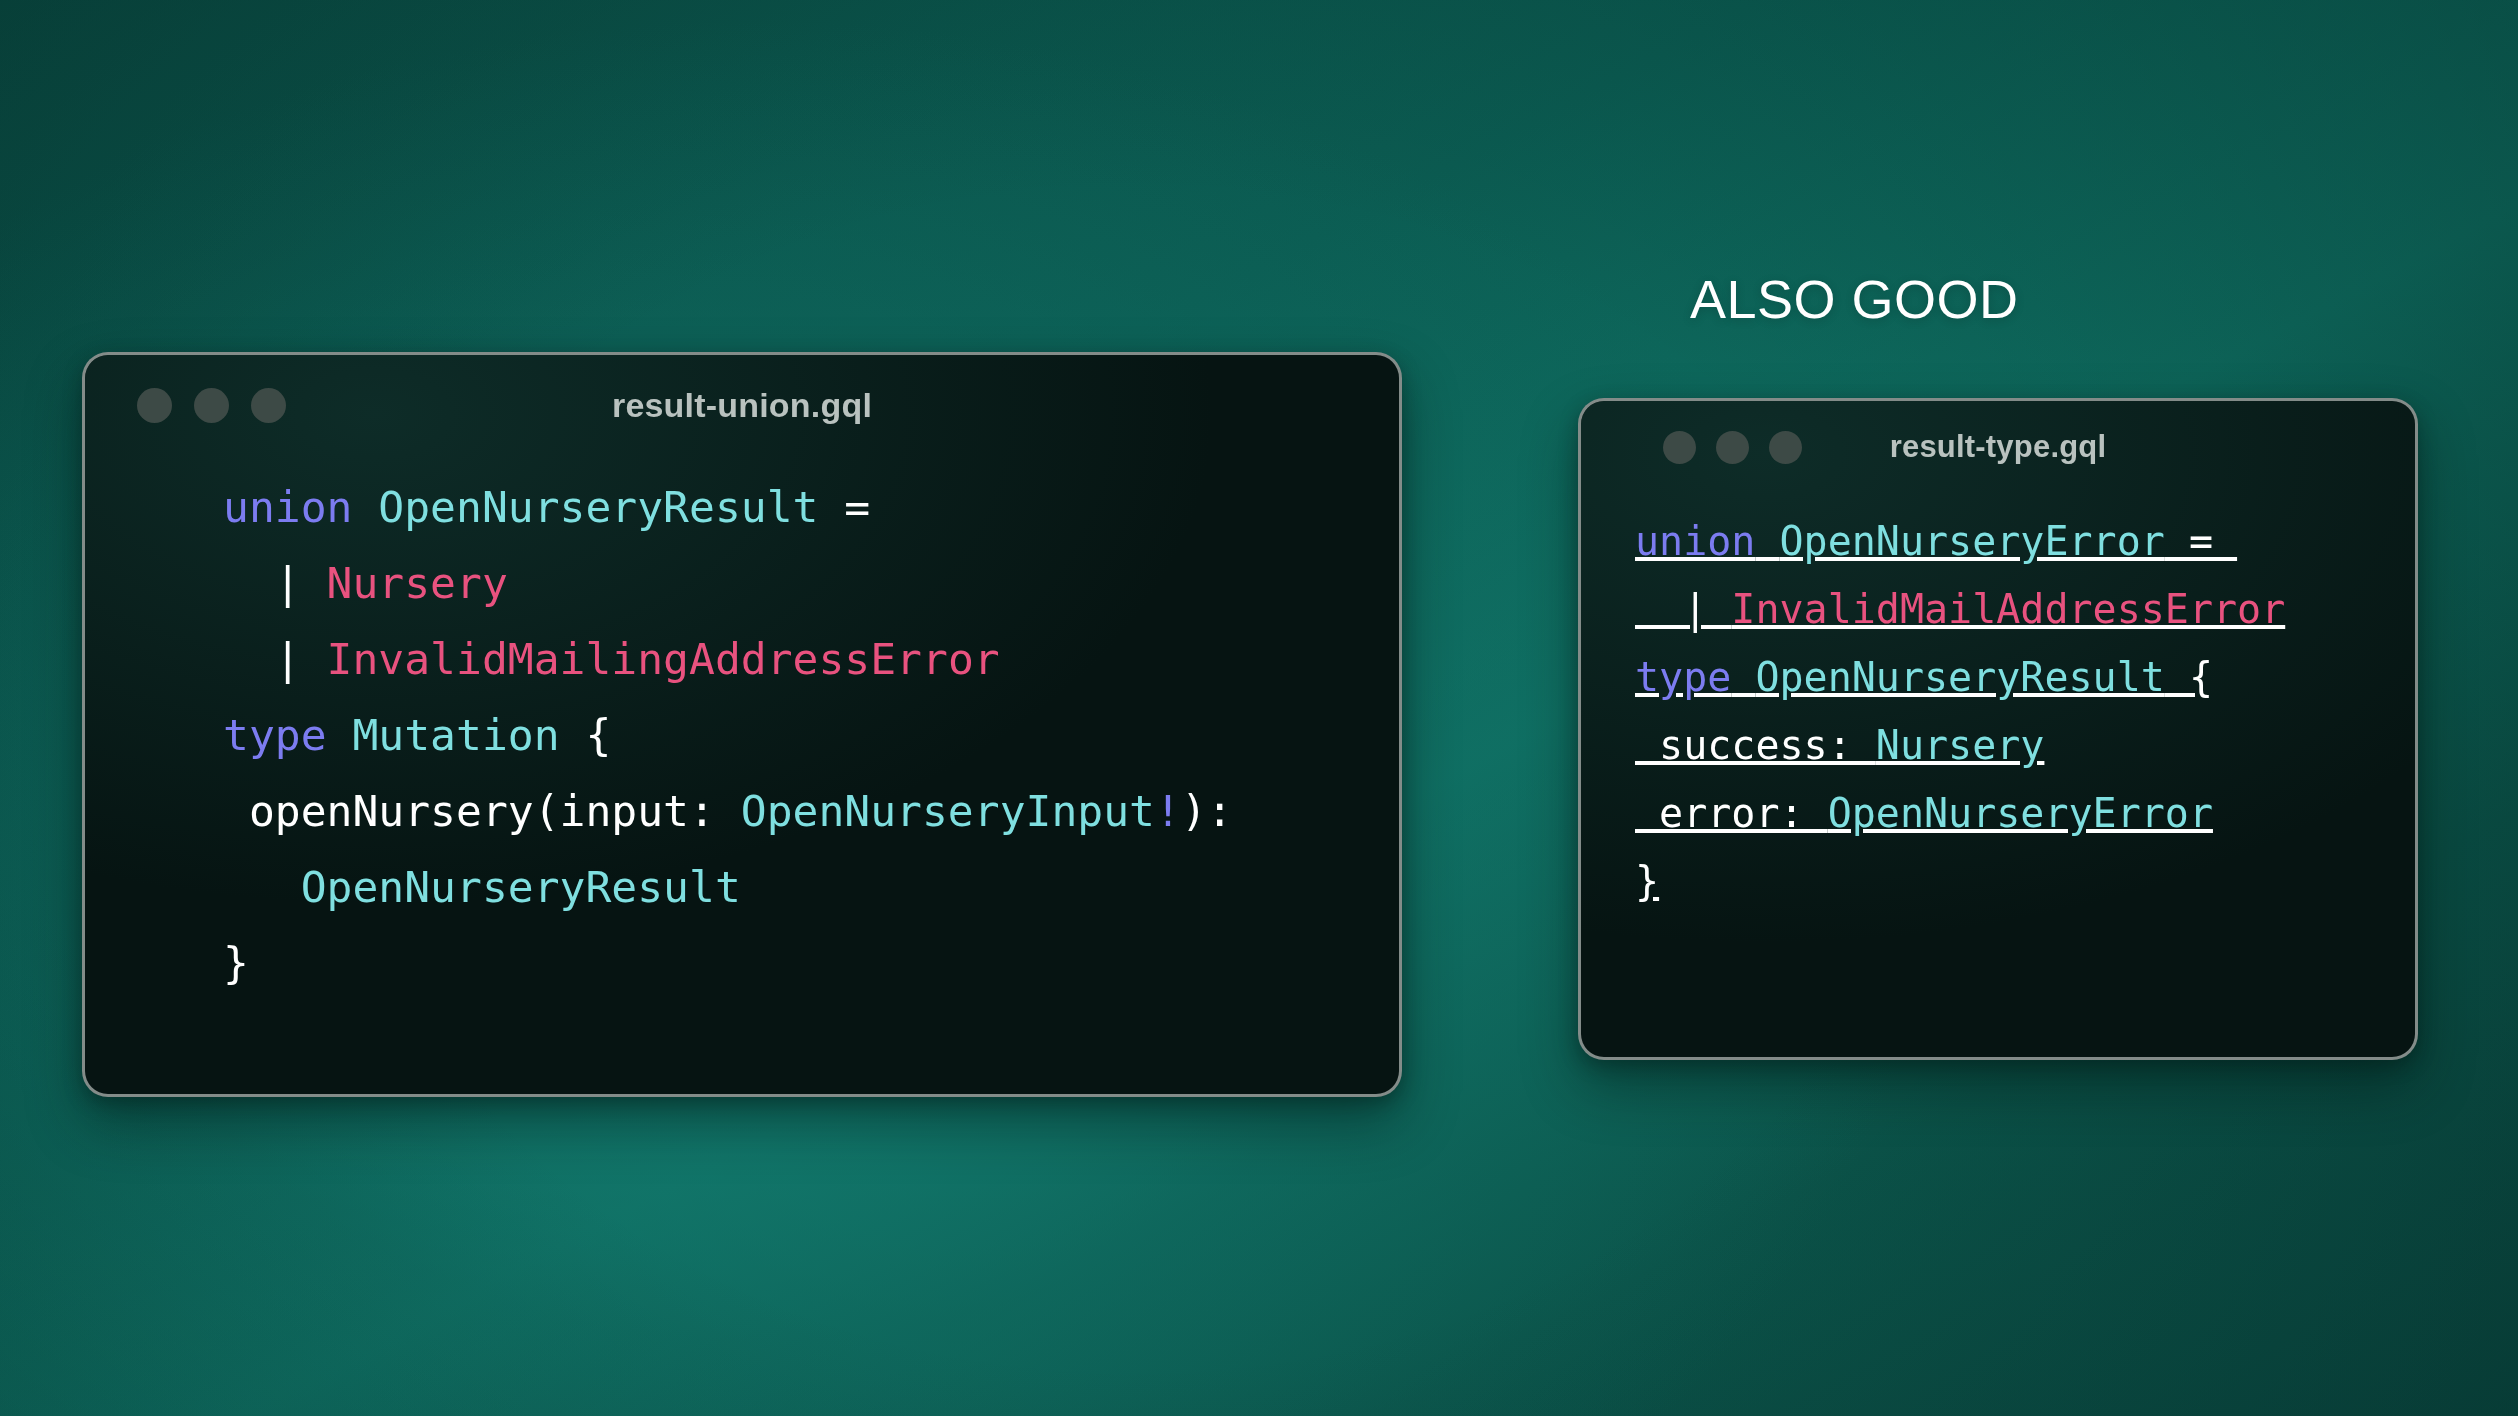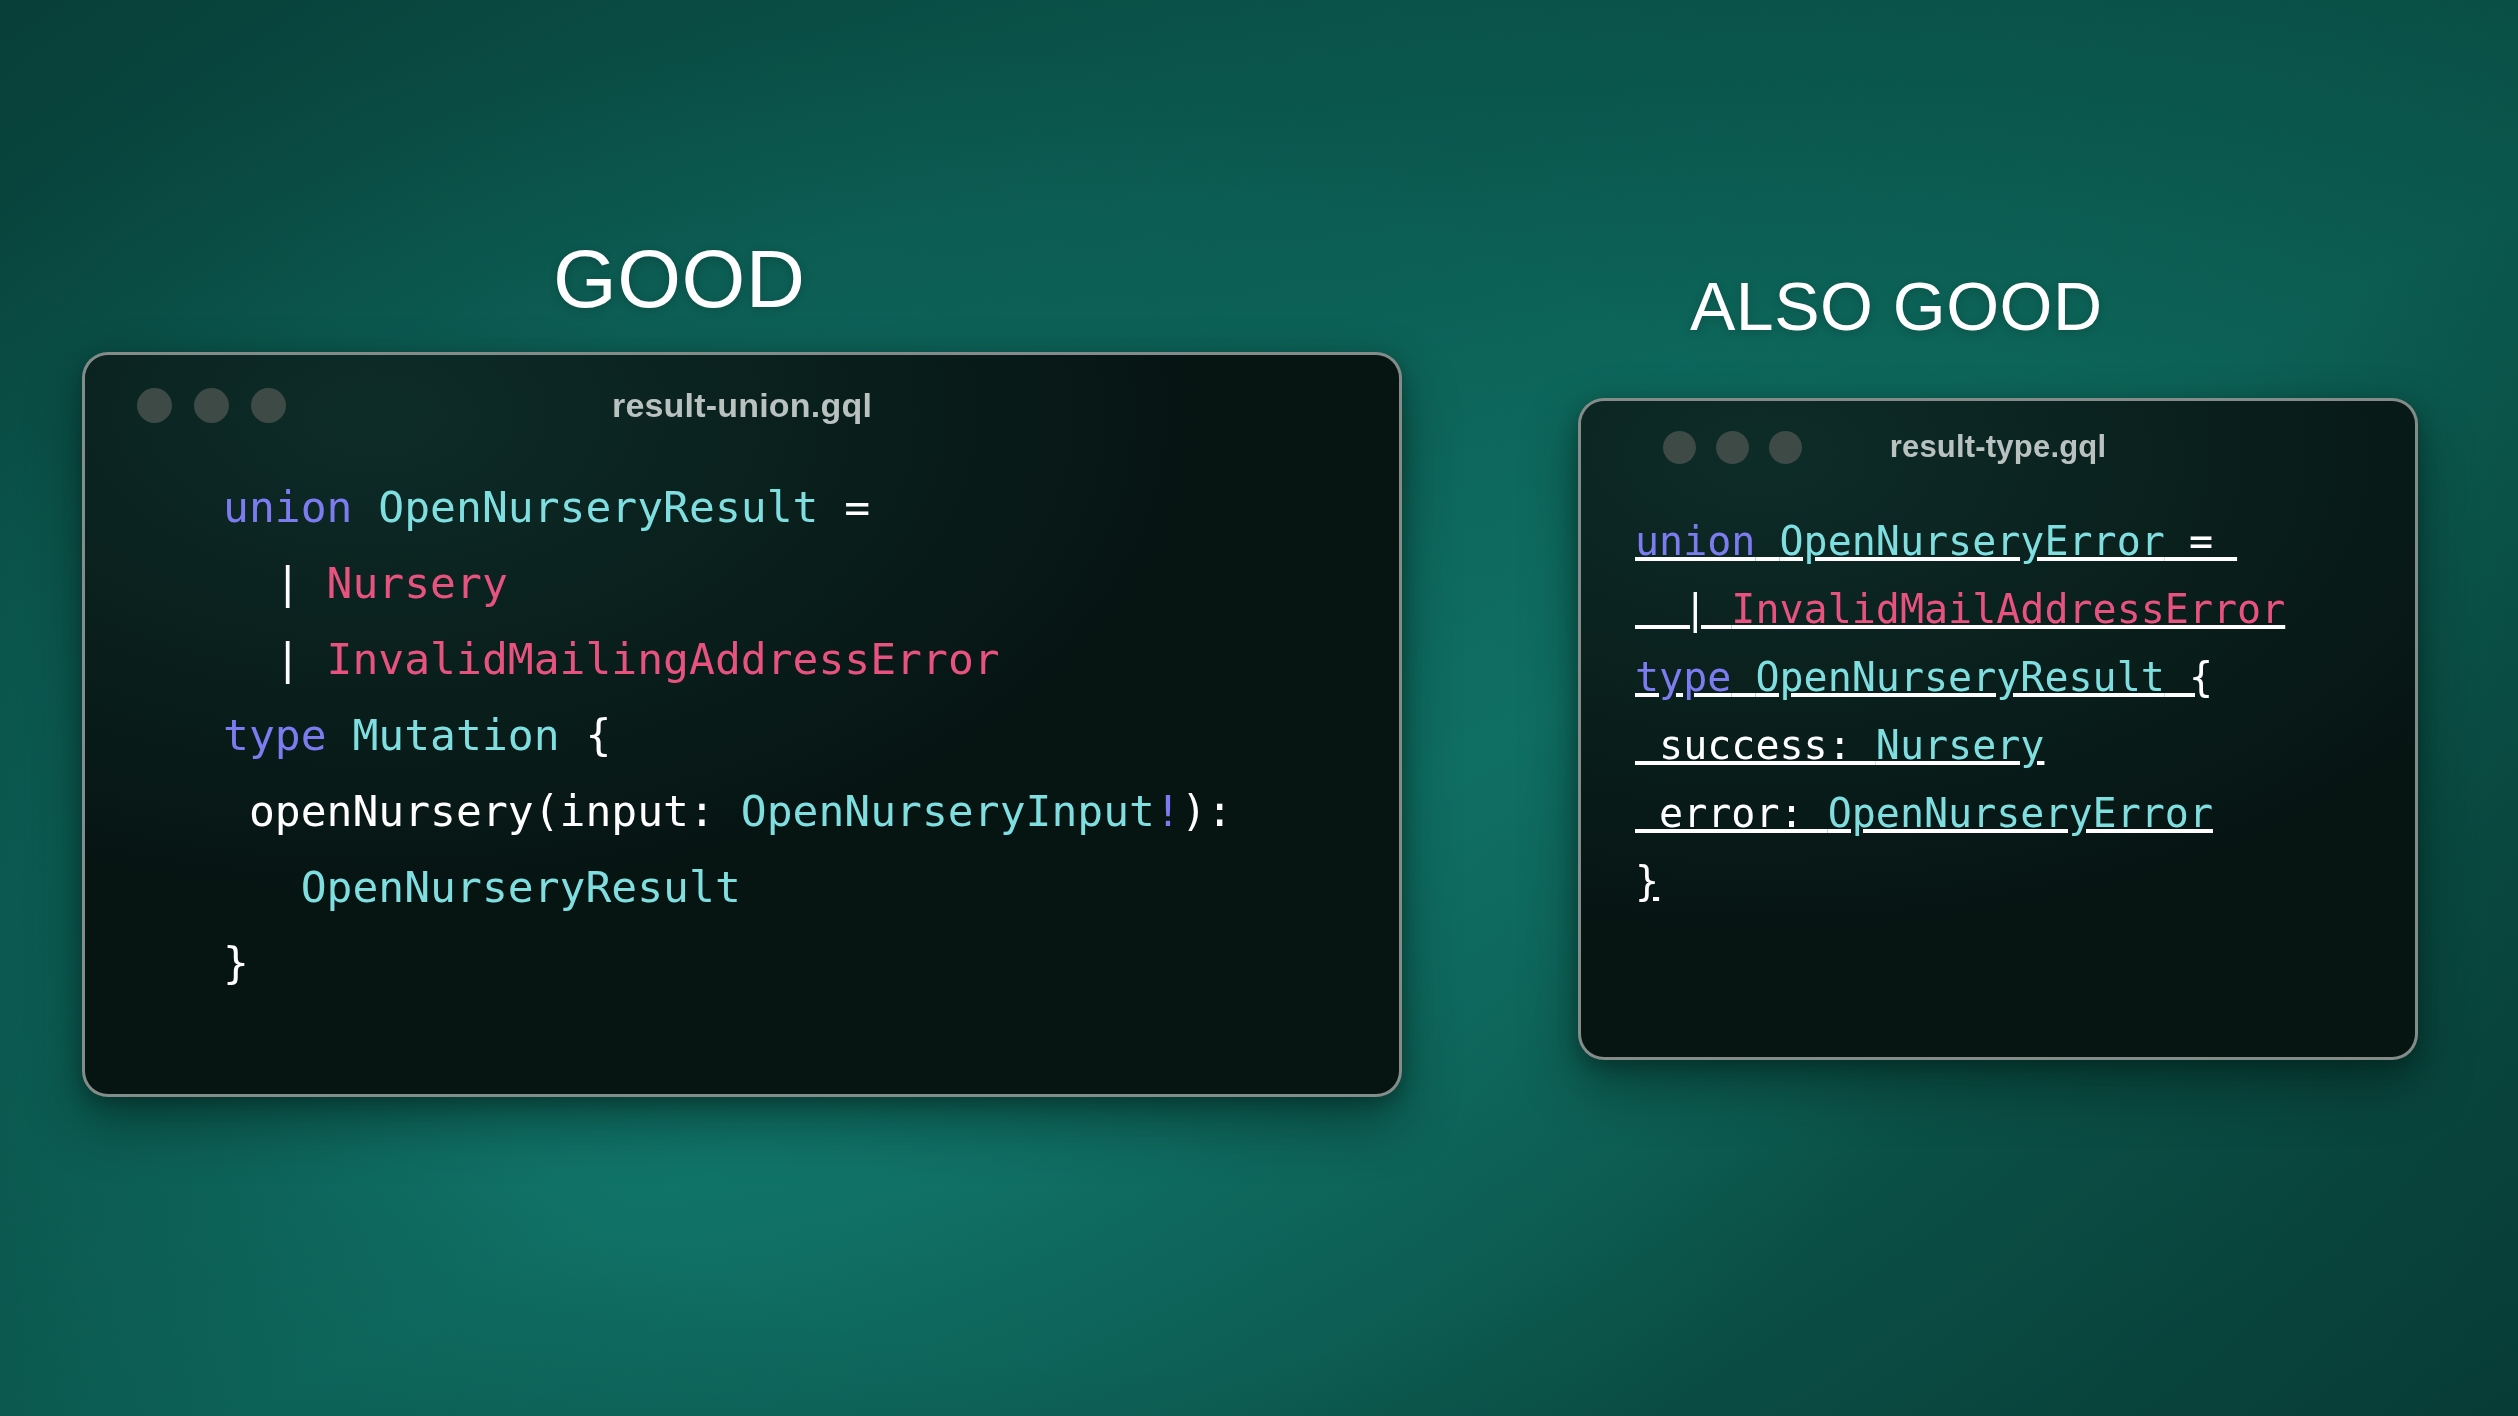--- a/index.html
+++ b/index.html
@@ -39,21 +39,21 @@
   .heading {
     position: absolute;
     color: #ffffff;
     font-weight: 300;
     letter-spacing: 0.5px;
     line-height: 1;
     white-space: nowrap;
     text-shadow: 0 2px 10px rgba(0,0,0,0.18);
   }
   #heading-good   { left: 553px; top: 238px; font-size: 82px; }
-  #heading-also   { left: 1690px; top: 272px; font-size: 68px; }
+  #heading-also   { left: 1690px; top: 272px; font-size: 54px; }
 
   
   .window {
     position: absolute;
     background: #061412;
     border: 3px solid rgba(208,214,212,0.62);
     border-radius: 26px;
     box-shadow:
       0 26px 55px rgba(0,24,20,0.46),
       0 6px 18px rgba(0,20,17,0.34);
@@ -129,21 +129,20 @@
   .tok-plain{ color: #ffffff; }
 </style>
 </head>
 <body>
 
 <div id="bg-gradient"></div>
 <div id="bg-vignette"></div>
 
 <div class="stage">
 
-  <div class="heading" id="heading-good">GOOD</div>
 
   <div class="window" id="window-union">
     <div class="window-inner-glow"></div>
 
     <div class="titlebar">
       <div class="dots">
         <span class="dot"></span>
         <span class="dot"></span>
         <span class="dot"></span>
       </div>

